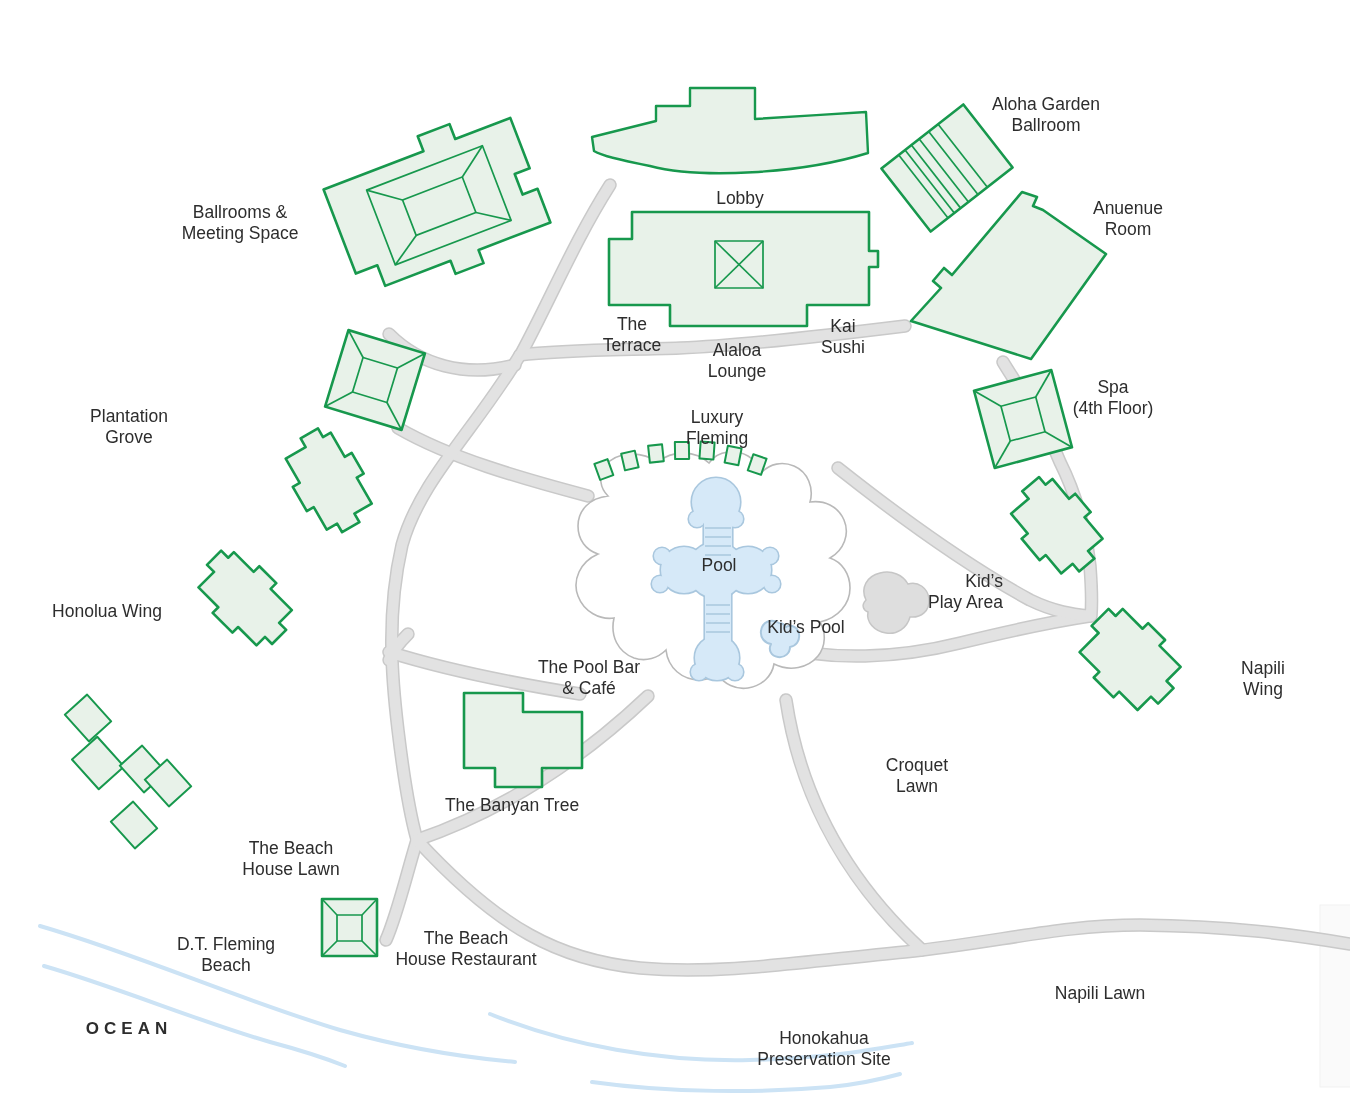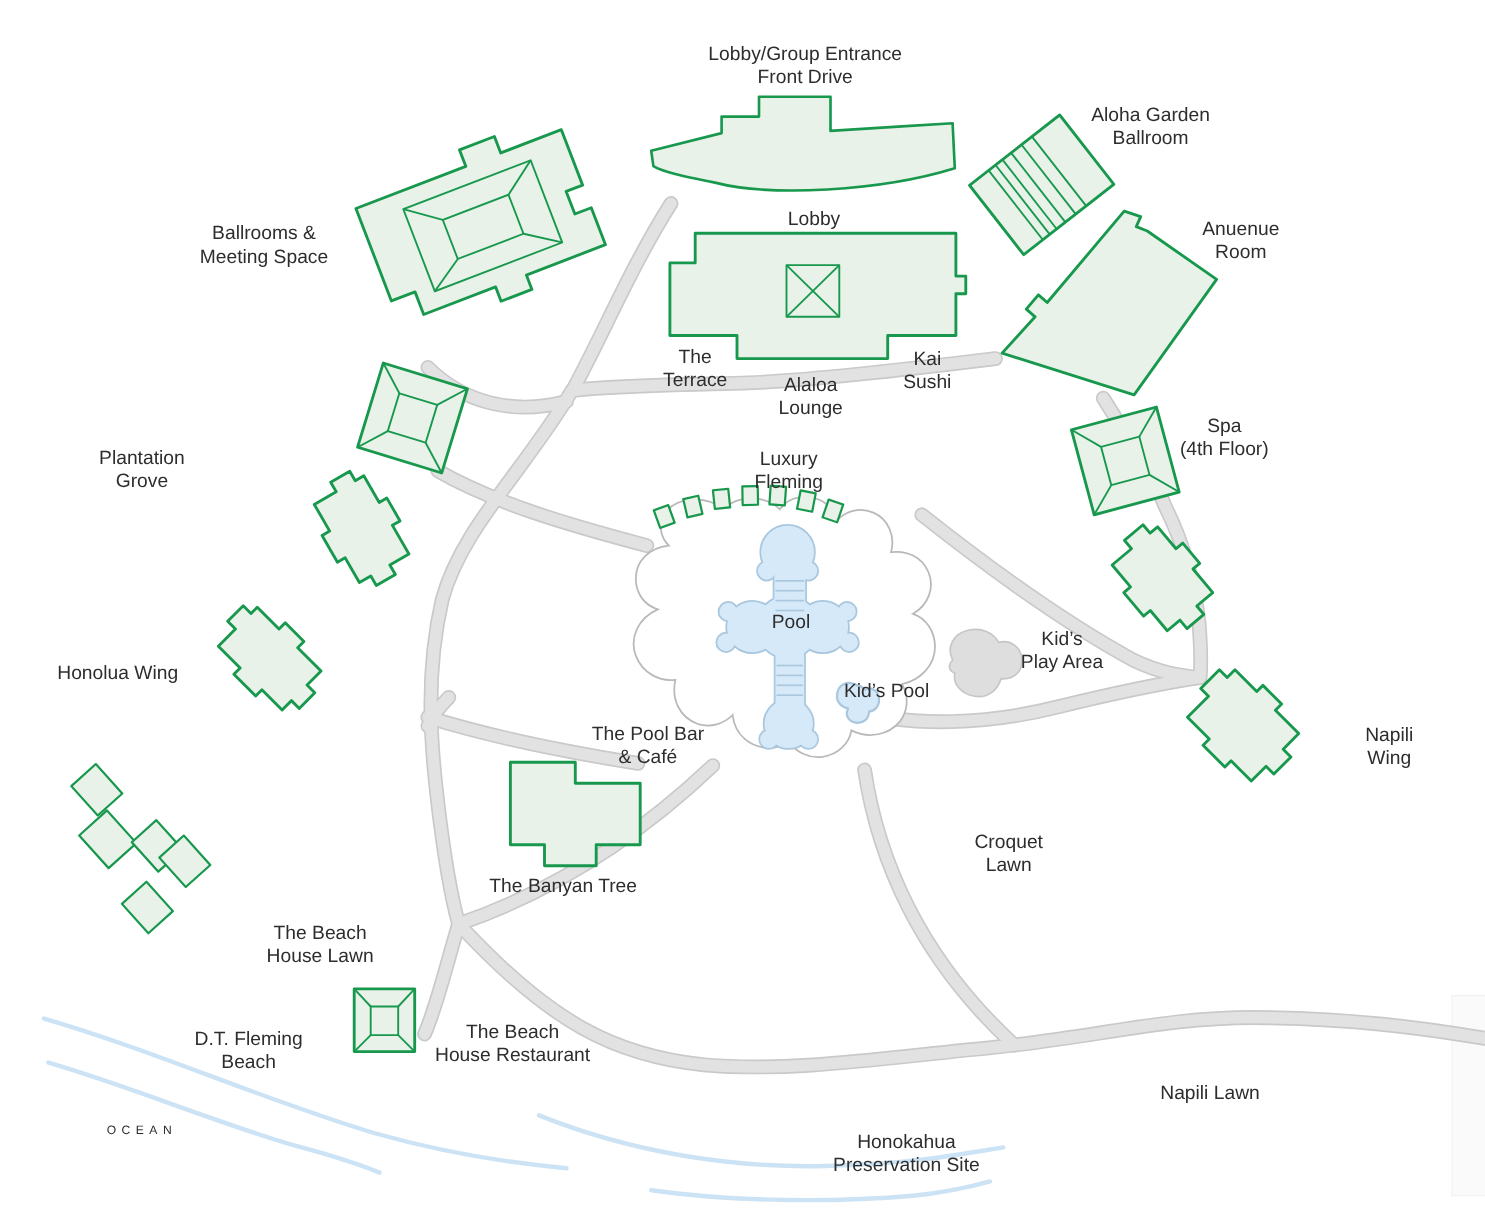--- a/index.html
+++ b/index.html
@@ -2,22 +2,22 @@
 <html style="--building-fill: #e8f2e9; --building-stroke: #17984d; --path-fill: #e2e2e2; --path-casing: #c9c9c9; --deck-stroke: #b9b9b9; --water-fill: #d6e9f8; --water-stroke: #a9c7de; --wave: #cce3f5; --play-fill: #dedede; --play-stroke: #c6c6c6; --label: #2d2d2d; --faint: #fafafa;"><head>
 <meta charset="utf-8">
 <style>
   html,body{margin:0;padding:0;background:#fff;}
   #map{position:relative;width:1350px;height:1110px;overflow:hidden;
        font-family:"Liberation Sans",sans-serif;background:#fff;}
   #map svg{position:absolute;left:0;top:0;}
   .lbl{position:absolute;transform:translate(-50%,-50%);text-align:center;
        white-space:pre-line;font-size:17.5px;line-height:1.22;
        color:var(--label,#2d2d2d);z-index:5;}
-  .lbl.left{transform:translate(0,-50%);text-align:center;}
-  .lbl.ocean{font-weight:normal;letter-spacing:5px;font-size:11px;}
+  .lbl.left{transform:translate(0,-50%);text-align:right;}
+  .lbl.ocean{font-weight:bold;letter-spacing:5px;font-size:17px;}
   .bld{fill:var(--building-fill,#e8f2e9);stroke:var(--building-stroke,#17984d);
        stroke-width:2.6;stroke-linejoin:round;}
   .thin{stroke-width:2;}
   .inner{fill:none;stroke:var(--building-stroke,#17984d);stroke-width:1.7;stroke-linejoin:round;}
   .road-c{fill:none;stroke:var(--path-casing,#c9c9c9);stroke-width:13.5;stroke-linecap:round;}
   .road{fill:none;stroke:var(--path-fill,#e2e2e2);stroke-width:10.5;stroke-linecap:round;}
   .deck{fill:#ffffff;stroke:var(--deck-stroke,#b9b9b9);stroke-width:1.6;}
   .water-o{fill:var(--water-fill,#d6e9f8);stroke:var(--water-stroke,#a9c7de);stroke-width:3.2;stroke-linejoin:round;}
   .water-i{fill:var(--water-fill,#d6e9f8);stroke:none;}
   .rung{stroke:var(--water-stroke,#a9c7de);stroke-width:1.5;}
@@ -265,22 +265,20 @@
         </g>
     <g transform="rotate(11 733 456)">
           <rect class="bld thin" x="726" y="447" width="14" height="17"></rect>
         </g>
     <g transform="rotate(19 757 465)">
           <rect class="bld thin" x="750" y="456" width="14" height="17"></rect>
         </g>
   </g>
 </svg>
 
-  <div class="lbl" style="left:732px;top:60px">Lobby/Group Entrance
-Front Drive</div>
   <div class="lbl" style="left:1046px;top:115px">Aloha Garden
 Ballroom</div>
   <div class="lbl" style="left:240px;top:223px">Ballrooms &amp;
 Meeting Space</div>
   <div class="lbl" style="left:740px;top:199px">Lobby</div>
   <div class="lbl" style="left:1128px;top:219px">Anuenue
 Room</div>
   <div class="lbl" style="left:632px;top:335px">The
 Terrace</div>
   <div class="lbl" style="left:737px;top:361px">Alaloa

